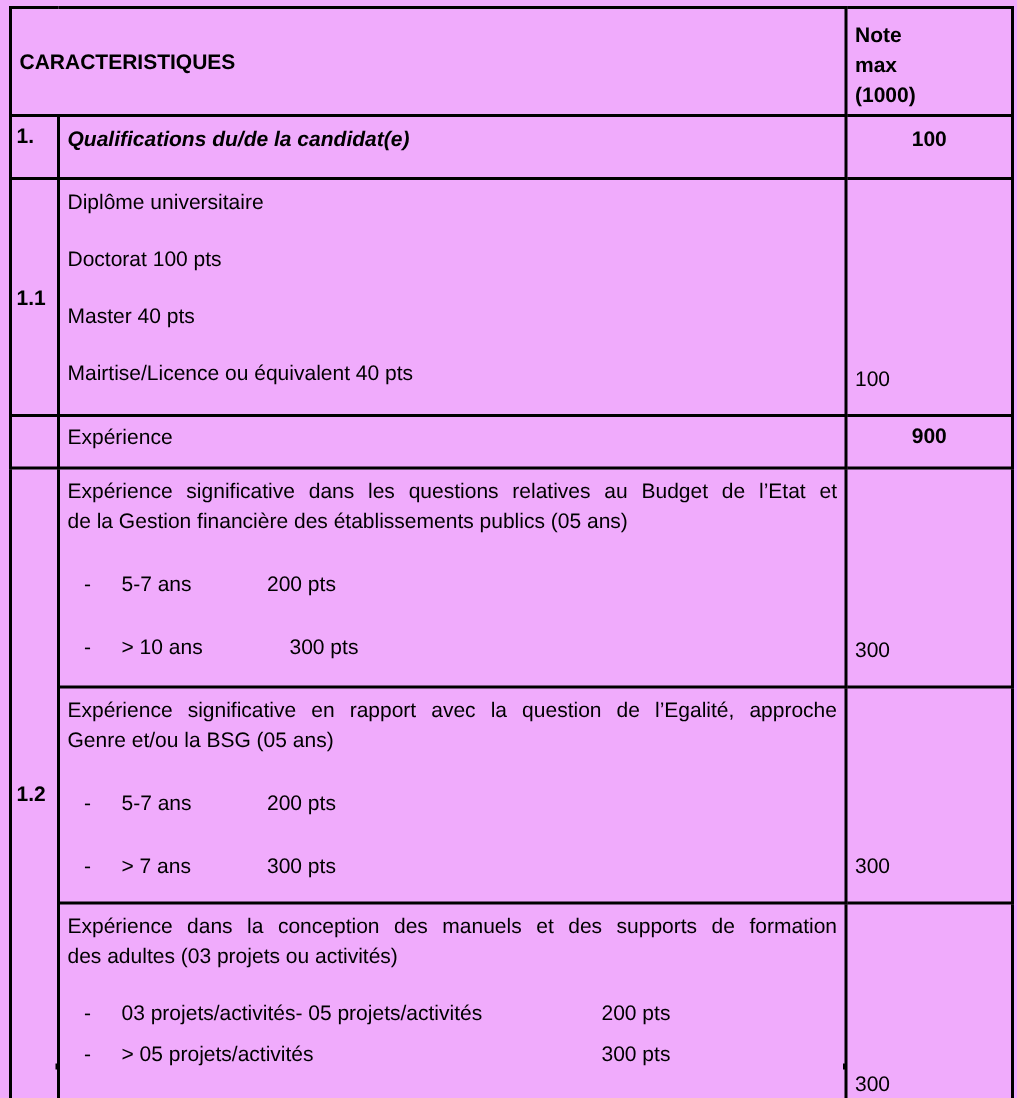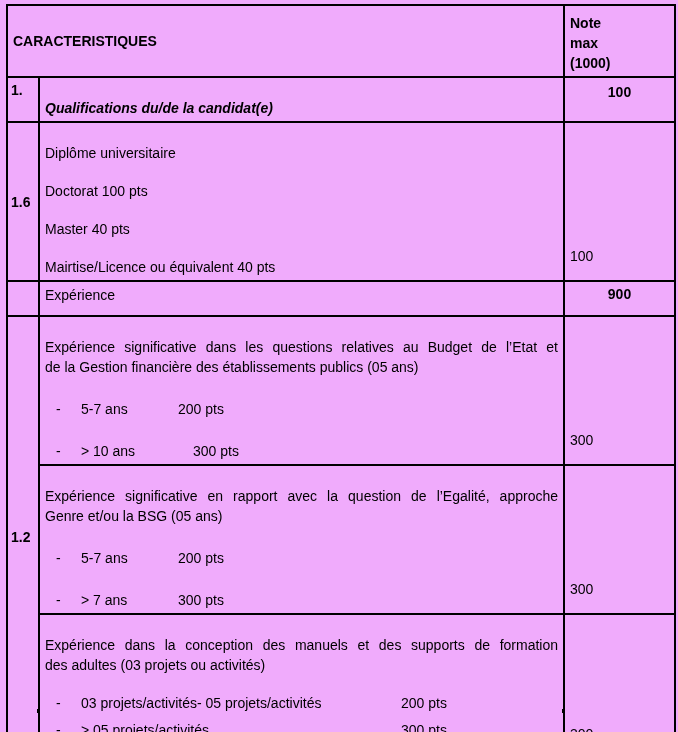--- a/index.html
+++ b/index.html
@@ -36,21 +36,21 @@
     padding: 2px 2px 2px 3px;
   }
   .vmid { vertical-align: middle; }
   .head-left { font-weight: bold; vertical-align: middle; padding-left: 5px; }
   .head-note { font-weight: bold; padding-top: 7px; }
   .note-line1 { display: flex; justify-content: space-between; flex-direction: column; }
   .bold { font-weight: normal; }
   .bi { font-weight: bold; font-style: italic; }
   .note-center { text-align: center; font-weight: bold; padding-top: 4px; }
   .note-bottom { vertical-align: bottom; padding-bottom: 14px; }
-  .cell-pad { padding-top: 20px; }
+  .cell-pad { padding-top: 4px; }
   .paras p { margin: 0 0 18px 0; }
   .paras p:last-child { margin-bottom: 0; }
   .jline { text-align: justify; text-align-last: justify; }
   .desc { margin: 0; }
   .bullets .bullet { padding-left: 11px; margin-top: 22px; white-space: nowrap; }
   .bullets.tight .bullet { margin-top: 18px; }
   .bullets.tight .bullet + .bullet { margin-top: 7px; }
   .dash { display: inline-block; width: 25px; }
   .blabel { display: inline-block; }
   .bl-97 { width: 97px; }
@@ -83,21 +83,21 @@
       </td>
     </tr>
 
     <tr style="height:42px">
       <td class="num cell-pad">1.</td>
       <td class="bi cell-pad">Qualifications du/de la candidat(e)</td>
       <td class="note-center">100</td>
     </tr>
 
     <tr style="height:158px">
-      <td class="num vmid">1.6</td>
+      <td class="num vmid">1.1</td>
       <td class="paras cell-pad">
         <p>Diplôme universitaire</p>
         <p>Doctorat 100 pts</p>
         <p>Master 40 pts</p>
         <p>Mairtise/Licence ou équivalent 40 pts</p>
       </td>
       <td class="note-bottom">100</td>
     </tr>
 
     <tr style="height:35px">

